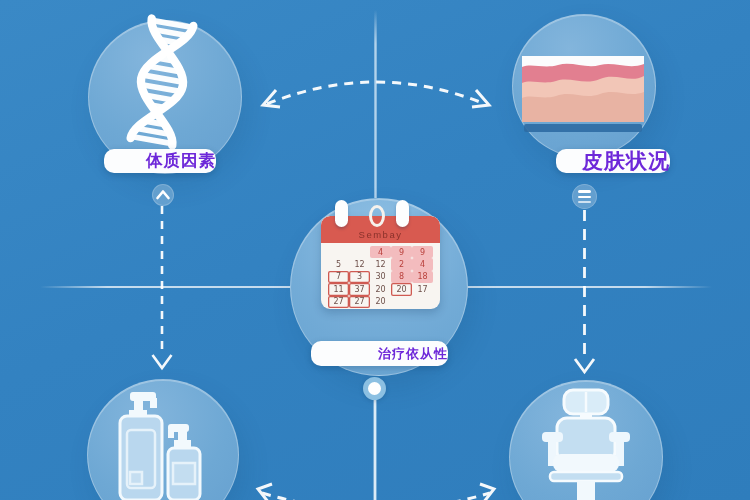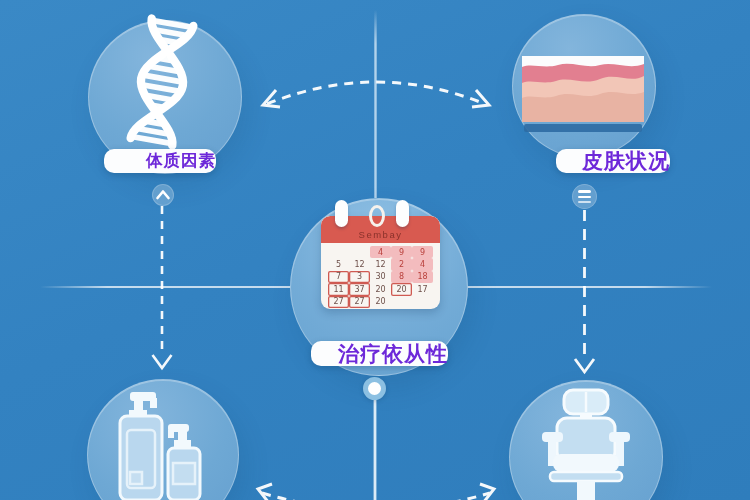--- a/index.html
+++ b/index.html
@@ -217,21 +217,21 @@
     <rect x="10" y="84" width="72" height="9" rx="4" fill="#c3def1" stroke="#f6fbfe" stroke-width="2.5"></rect>
     <rect x="37" y="93" width="18" height="19" fill="#f2f9fd"></rect>
   </svg>
 
   <div class="pill" style="left:104px;top:149px;width:112px;height:24px;font-size:16.5px;">
     <span>体质因素</span>
   </div>
   <div class="pill" style="left:556px;top:149px;width:114px;height:24px;font-size:21px;">
     <span>皮肤状况</span>
   </div>
-  <div class="pill" style="left:311px;top:341px;width:137px;height:25px;font-size:21px;">
+  <div class="pill" style="left:311px;top:341px;width:137px;height:25px;font-size:13px;">
     <span>治疗依从性</span>
   </div>
 
   <div class="badge" style="left:152px;top:184px;width:22px;height:22px;">
     <svg width="22" height="22" viewBox="0 0 22 22">
       <polyline points="5.5,14 11,7.5 16.5,14" fill="none" stroke="#ffffff" stroke-width="2.6" stroke-linecap="round" stroke-linejoin="round"></polyline>
     </svg>
   </div>
   <div class="badge" style="left:572px;top:184px;width:25px;height:25px;">
     <span class="bar"></span>

